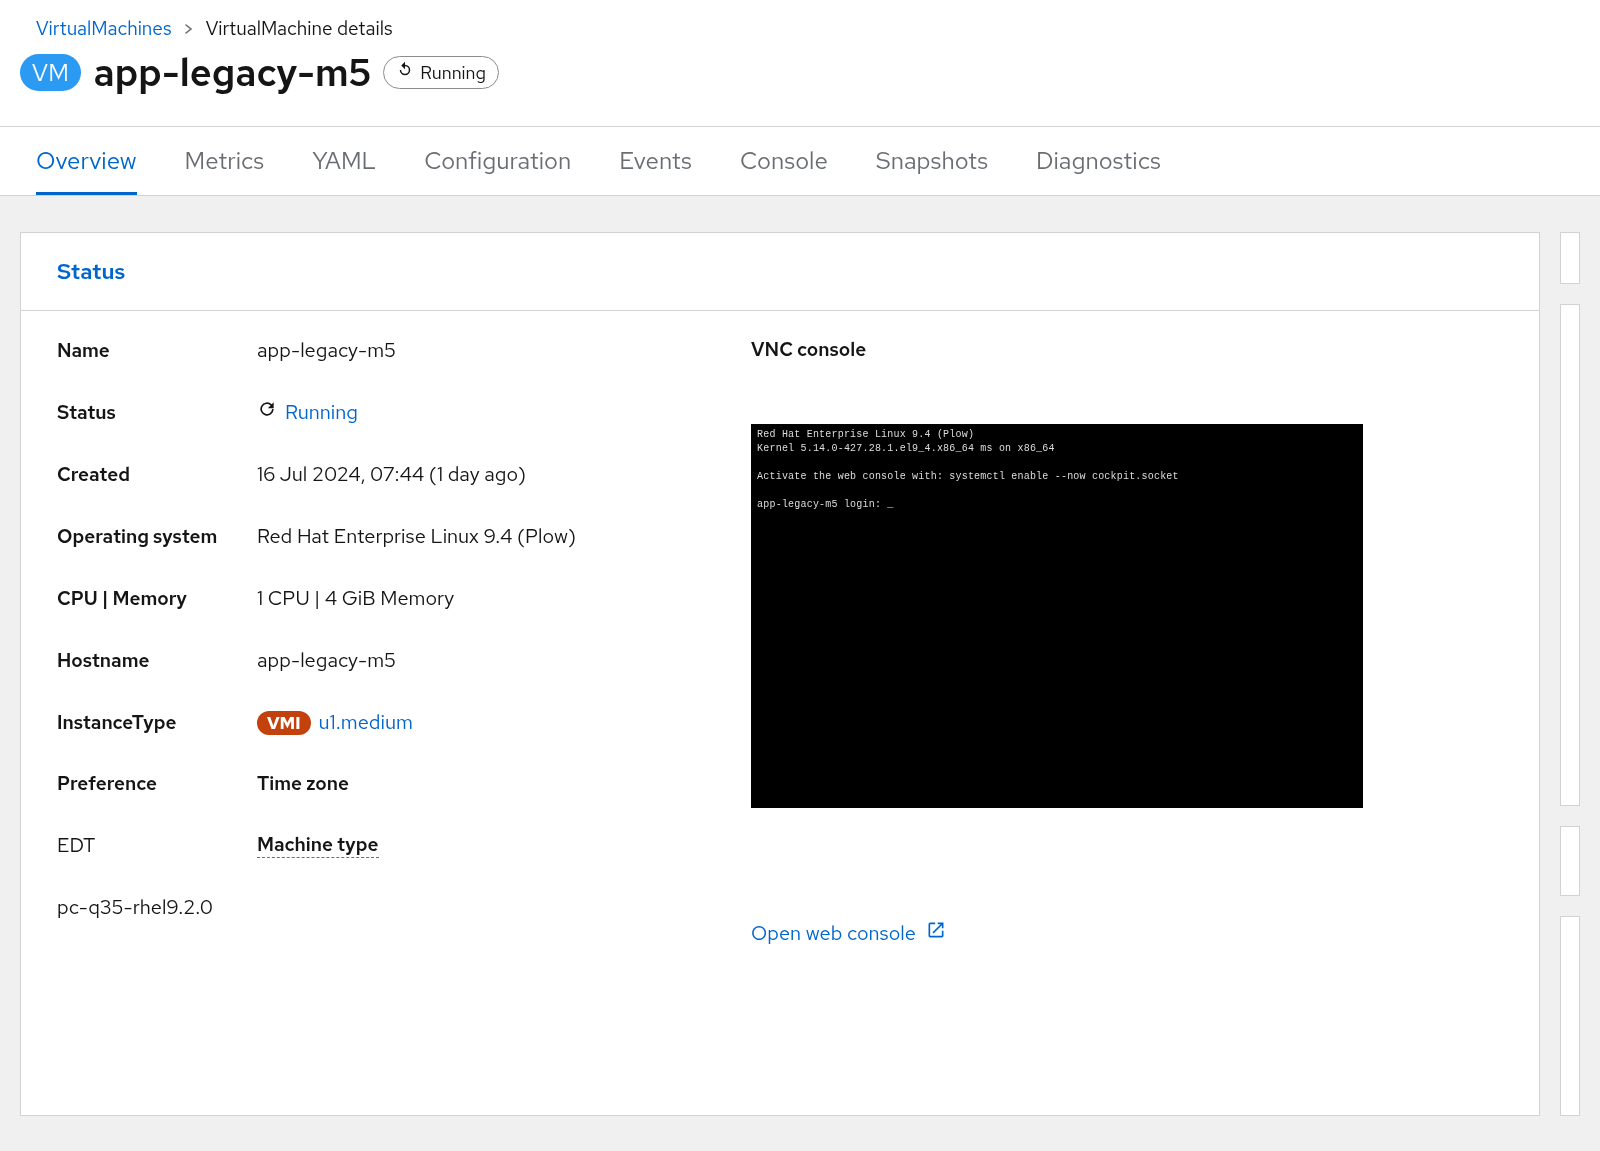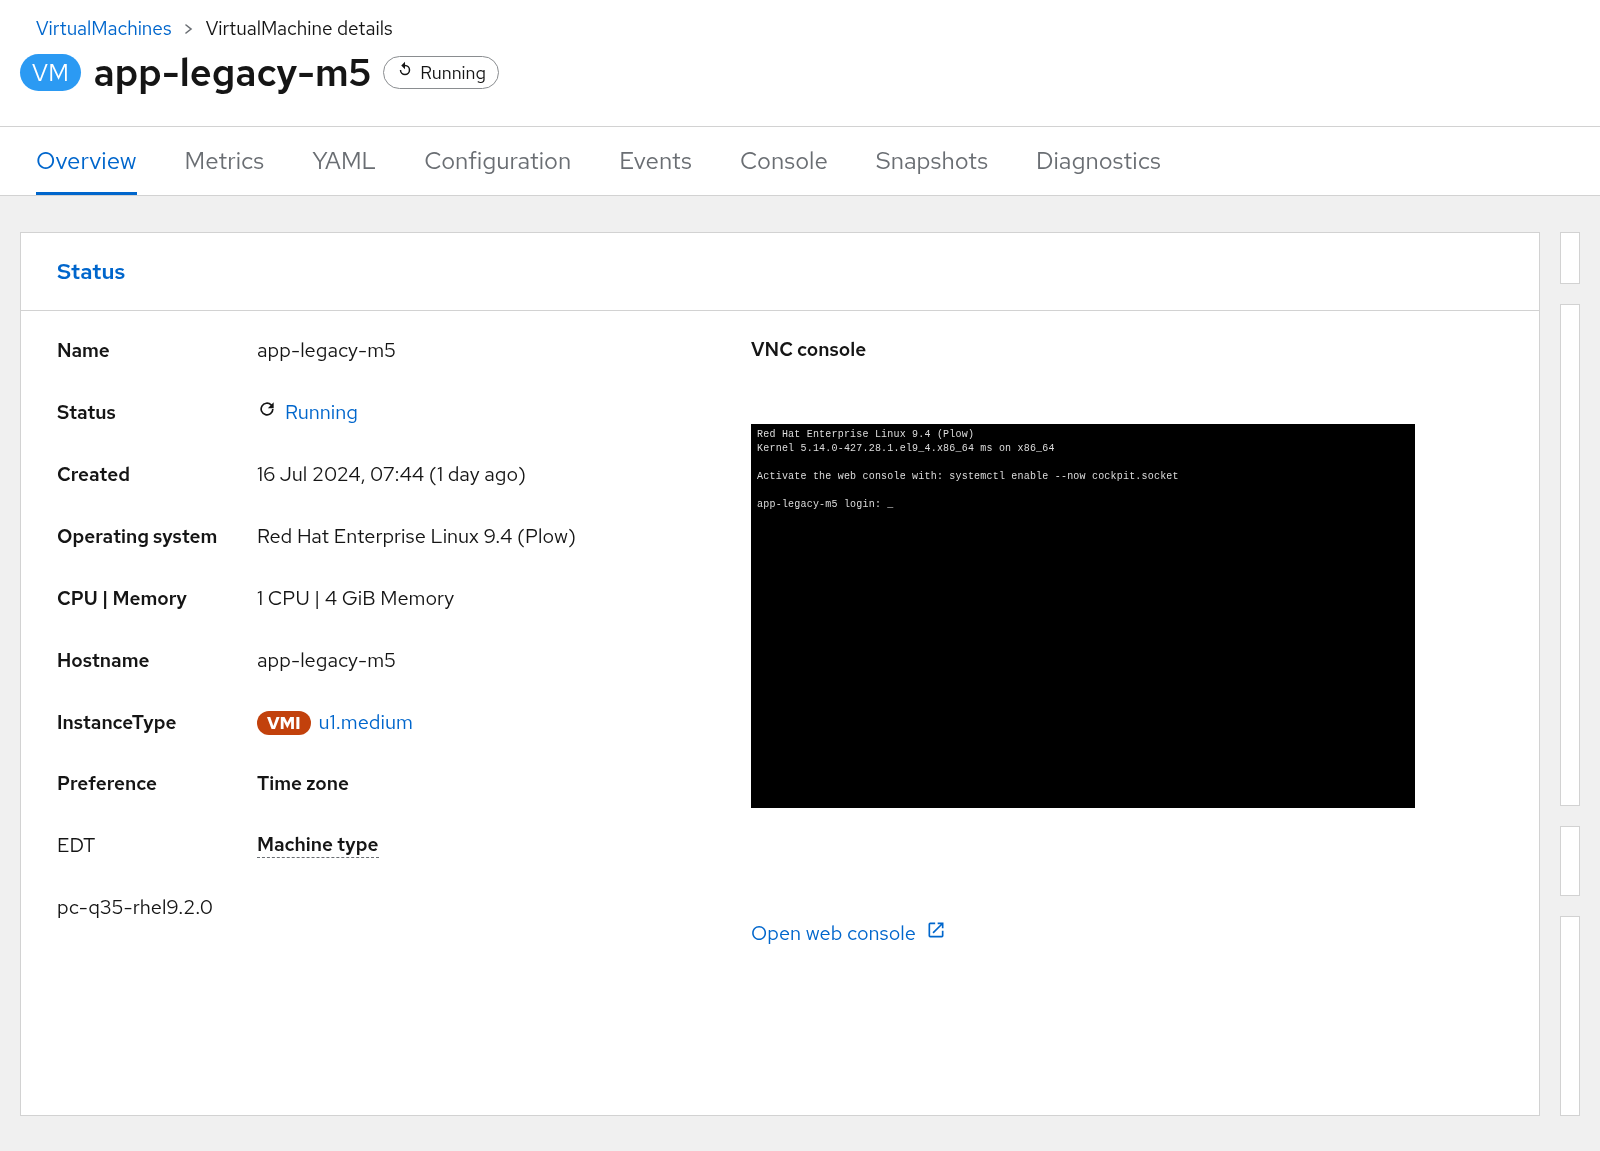--- a/index.html
+++ b/index.html
@@ -39,21 +39,21 @@
   .dd { font-size: 20px; }
   .dt.underline { border-bottom: 1px dashed #6a6e73; display: inline-block; width: max-content; }
 
   .status-val { display: inline-flex; align-items: center; gap: 8px; color: #0066cc; }
   .status-val svg { width: 20px; height: 20px; }
 
   .mini-badge { display: inline-flex; align-items: center; justify-content: center; background: #c2410c; color: #fff; font-weight: 700; border-radius: 16px; padding: 1px 10px; font-size: 17px; margin-right: 8px; }
   .link { color: #0066cc; text-decoration: none; }
 
   .console-title { font-weight: 600; font-size: 19px; margin-bottom: 62px; }
-  .vnc { background: #000; color: #ddd; width: 664px; height: 384px; font-family: "Courier New", monospace; font-size: 10px; line-height: 1.4; padding: 4px 6px; white-space: pre; letter-spacing: 0.2px; overflow: hidden; }
+  .vnc { background: #000; color: #ddd; width: 612px; height: 384px; font-family: "Courier New", monospace; font-size: 10px; line-height: 1.4; padding: 4px 6px; white-space: pre; letter-spacing: 0.2px; overflow: hidden; }
   .open-console { margin-top: 112px; display: inline-flex; align-items: center; gap: 10px; color: #0066cc; font-size: 20px; text-decoration: none; }
   .open-console svg { width: 20px; height: 20px; }
 
   .sidecards { display: flex; flex-direction: column; gap: 20px; width: 20px; }
   .sidecard { background: #fff; border: 1px solid #d2d2d2; height: 200px; }
   .sidecard.tall { height: 502px; }
   .sidecard.short { height: 52px; }
 
 </style>
 </head>

